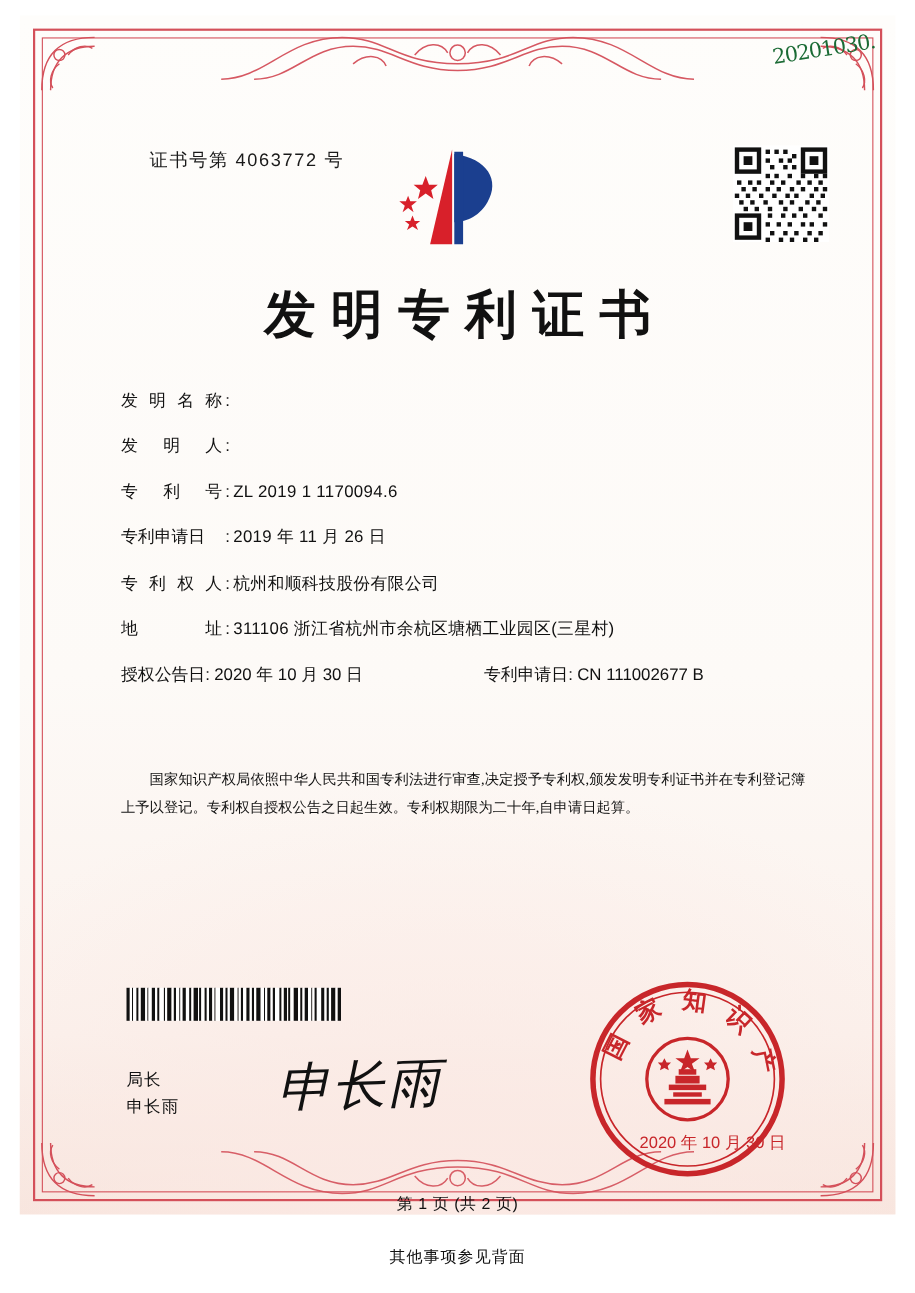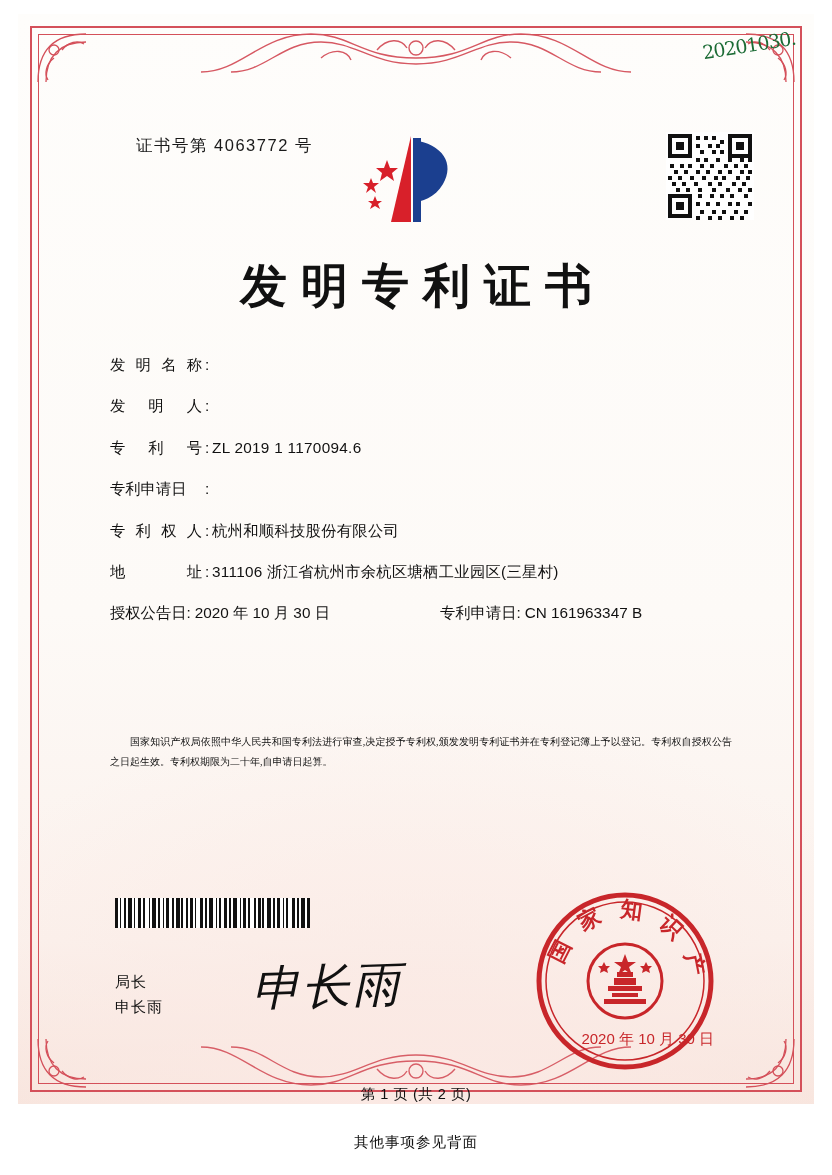--- a/index.html
+++ b/index.html
@@ -168,23 +168,23 @@
   }
   .row-dual { display: flex; align-items: baseline; margin-bottom: 6px; }
   .dual-left { width: 330px; display: flex; align-items: flex-start; }
   .dual-right { display: flex; align-items: baseline; }
   .dual-label { white-space: nowrap; }
 
   
   .para-block {
     position: absolute;
     left: 110px;
-    top: 732px;
+    top: 696px;
     width: 622px;
-    font-size: 10px;
+    font-size: 13px;
     line-height: 1.95;
     color: #111;
     text-align: justify;
     font-family: "Liberation Serif", serif;
   }
   .para-block p {
     margin: 0 0 2px 0;
     text-indent: 2em;
   }
 
@@ -490,20 +490,21 @@
         </div>
       <div class="field-sep">:</div>
       <div class="field-value">ZL 2019 1 1170094.6</div>
     </div>
 
     <div class="field-row">
       <div class="field-label">
           <span>专利申请日</span>
         </div>
       <div class="field-sep">:</div>
+      <div class="field-value">2019 年 11 月 26 日</div>
     </div>
 
     <div class="field-row">
       <div class="field-label">
           <span>专</span>
           <span>利</span>
           <span>权</span>
           <span>人</span>
         </div>
       <div class="field-sep">:</div>
@@ -519,21 +520,21 @@
       <div class="field-value">311106 浙江省杭州市余杭区塘栖工业园区(三星村)</div>
     </div>
 
     <div class="row-dual">
       <div class="dual-left">
         <span class="dual-label">授权公告日:</span>
         <span style="margin-left:4px;">2020 年 10 月 30 日</span>
       </div>
       <div class="dual-right">
         <span class="dual-label">专利申请日:</span>
-        <span style="margin-left:4px;">CN 161963347 B</span>
+        <span style="margin-left:4px;">CN 111002677 B</span>
       </div>
     </div>
   </div>
 
   <div class="para-block">
     <p>国家知识产权局依照中华人民共和国专利法进行审查,决定授予专利权,颁发发明专利证书并在专利登记簿上予以登记。专利权自授权公告之日起生效。专利权期限为二十年,自申请日起算。</p>
   </div>
 
   <div class="barcode">
     <i style="width:3px"></i>

